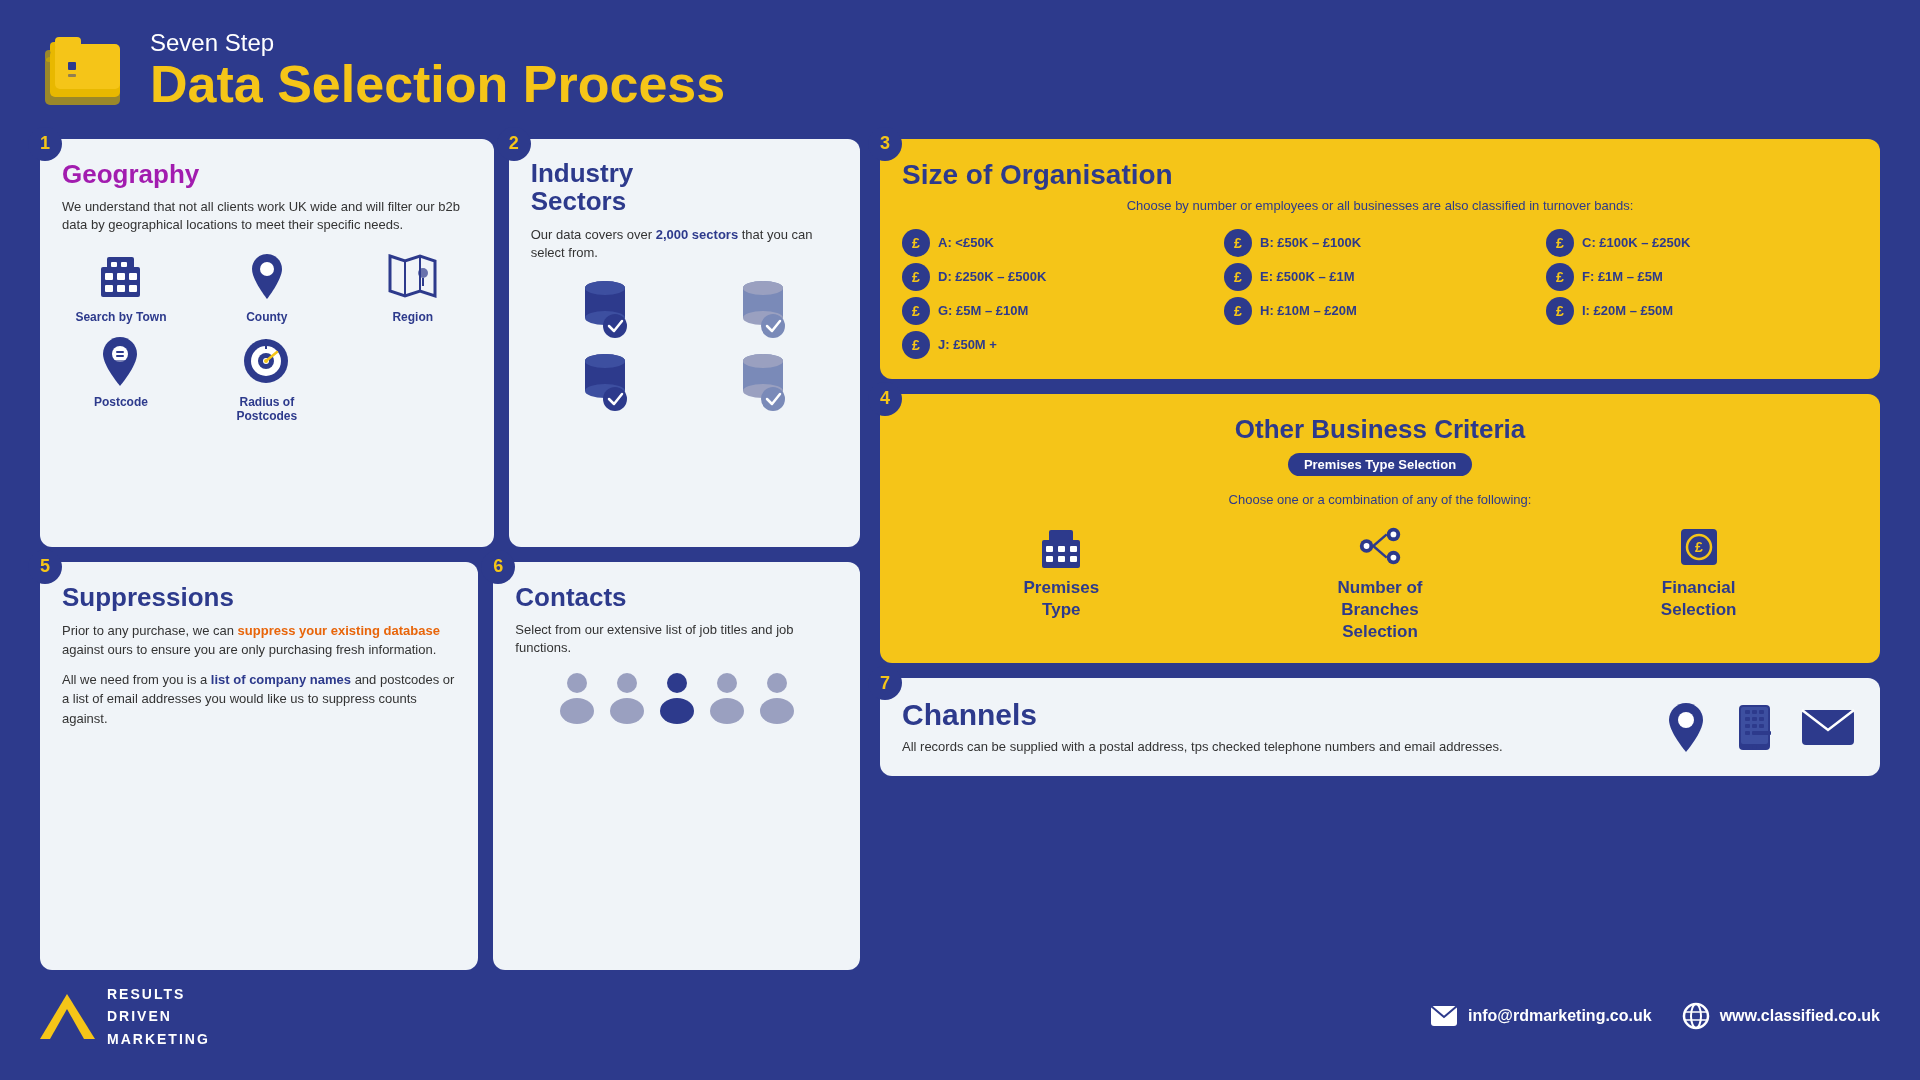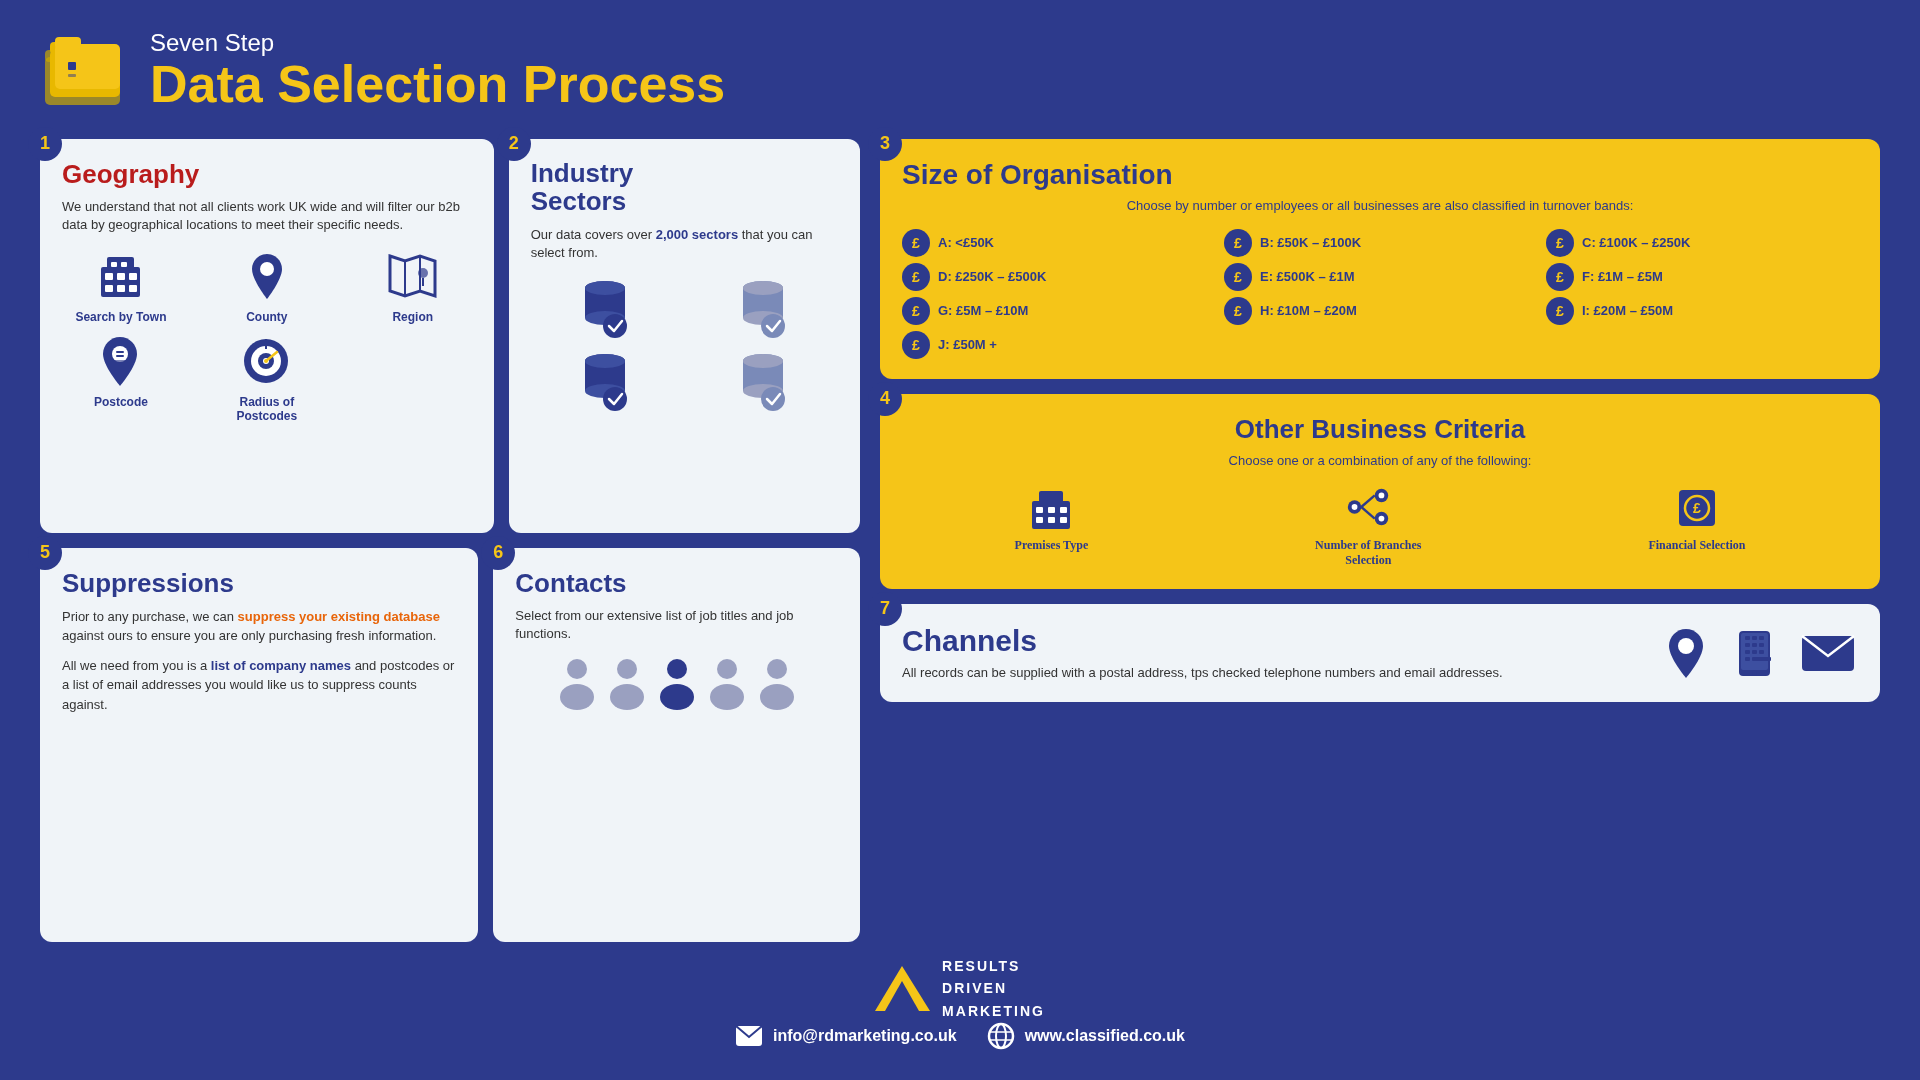--- a/index.html
+++ b/index.html
@@ -116,21 +116,21 @@
       align-items: center;
       justify-content: center;
     }
 
     
     .geo-card {
       flex: 1.2;
     }
 
     .geo-card h3 {
-      color: #b91c1c;
+      color: #a21caf;
       font-size: 26px;
       font-weight: 900;
       margin-bottom: 8px;
     }
 
     .geo-card p {
       color: #333;
       font-size: 13px;
       line-height: 1.4;
       margin-bottom: 15px;
@@ -260,24 +260,23 @@
       width: 50px;
       height: 50px;
       display: flex;
       align-items: center;
       justify-content: center;
       margin-bottom: 6px;
     }
 
     .other-icon-item span {
       color: #2d3a8c;
-      font-size: 12px;
+      font-size: 17px;
       font-weight: 600;
       line-height: 1.3;
-      font-family: Liberation Serif, serif;
     }
 
     
     .supp-card {
       flex: 1.1;
     }
 
     .supp-card h3 {
       color: #2d3a8c;
       font-size: 26px;
@@ -355,23 +354,22 @@
       display: flex;
       gap: 16px;
       align-items: center;
       margin-left: auto;
     }
 
     
     .footer {
       display: flex;
       align-items: center;
-      justify-content: flex-end;
+      justify-content: space-between;
       margin-top: 13px;
-      flex-direction: column;
     }
 
     .footer-logo {
       display: flex;
       align-items: center;
       gap: 12px;
     }
 
     .footer-logo-text {
       color: #ffffff;
@@ -676,20 +674,23 @@
             <p>J: £50M +</p>
           </div>
           <div></div>
           <div></div>
         </div>
       </div>
 
       <div class="card-yellow">
         <div class="step-badge">4</div>
         <h3 style="color:#2d3a8c;font-size:26px;font-weight:900;text-align:center;margin-bottom:8px;">Other Business Criteria</h3>
+        <div style="text-align:center;margin-bottom:8px;">
+          <span class="premises-badge">Premises Type Selection</span>
+        </div>
         <p style="color:#2d3a8c;font-size:13px;text-align:center;margin-bottom:14px;">Choose one or a combination of any of the following:</p>
         <div class="other-icons">
 
           <div class="other-icon-item">
             <div class="icon-box">
               <svg width="48" height="48" viewBox="0 0 48 48" fill="none">
                 <rect x="5" y="18" width="38" height="28" rx="2" fill="#2d3a8c"></rect>
                 <rect x="12" y="8" width="24" height="14" rx="2" fill="#2d3a8c"></rect>
                 <rect x="9" y="24" width="7" height="6" rx="1" fill="white"></rect>
                 <rect x="21" y="24" width="7" height="6" rx="1" fill="white"></rect>

